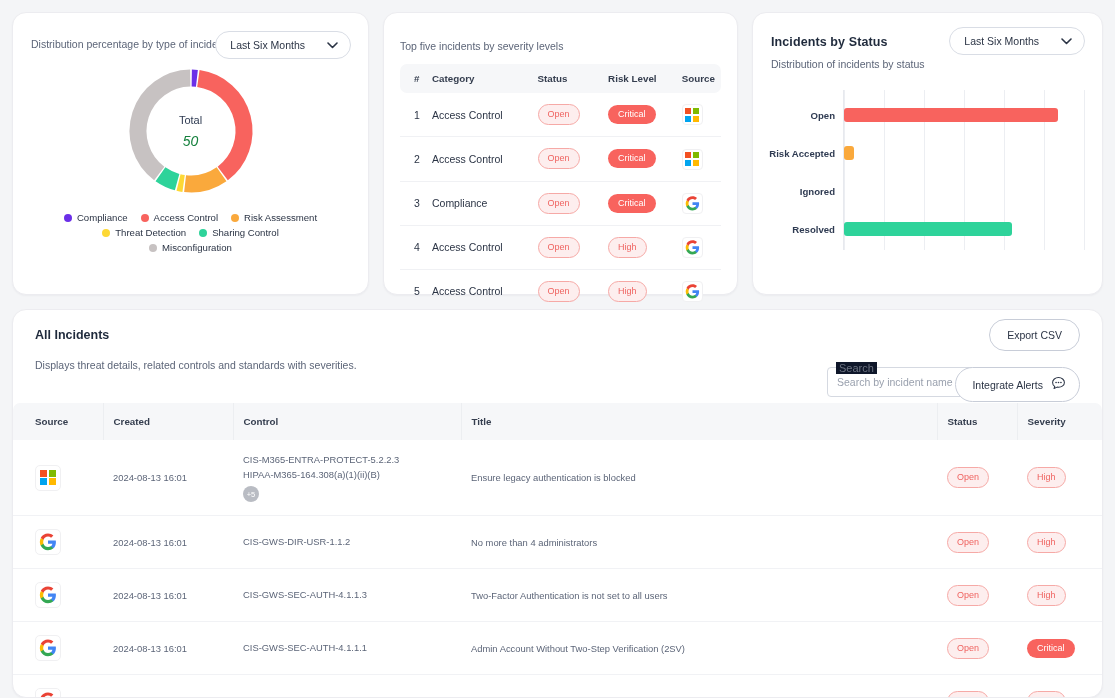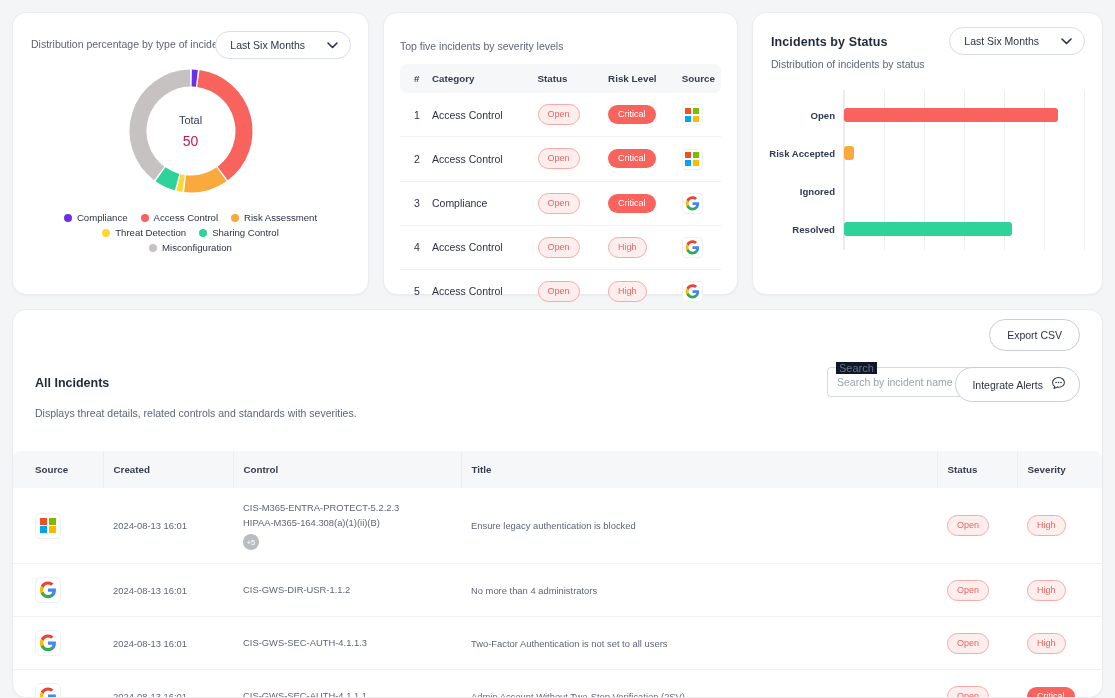--- a/index.html
+++ b/index.html
@@ -43,21 +43,21 @@
   .dropdown .chev { display: block; }
 
   
   .donut-wrap { margin-top: 14px; display: flex; justify-content: center; }
   .donut { position: relative; width: 134px; height: 134px; }
   .donut-center {
     position: absolute; inset: 0; display: flex; flex-direction: column;
     align-items: center; justify-content: center; gap: 7px;
   }
   .donut-center .lbl { font-size: 11px; color: #2f3b52; }
-  .donut-center .val { font-size: 14px; color: #be185d; }
+  .donut-center .val { font-size: 14px; color: #15803d; font-style: italic; }
 
   .legend {
     margin-top: 14px; display: flex; flex-wrap: wrap;
     justify-content: center; gap: 4px 13px; padding: 0 8px;
   }
   .legend-item {
     display: inline-flex; align-items: center; gap: 5px;
     font-size: 9.6px; color: #2b3445; white-space: nowrap;
   }
   .legend-dot { width: 8px; height: 8px; border-radius: 50%; flex: 0 0 auto; }
@@ -115,21 +115,21 @@
   .gridline { position: absolute; top: 0; bottom: 0; width: 1px; background: #eceef2; }
   .bar-row { position: absolute; left: 0; height: 14px; display: flex; align-items: center; }
   .bar-label {
     position: absolute; right: calc(100% + 9px); font-size: 9.6px;
     color: #2f3b52; font-weight: bold; white-space: nowrap;
   }
   .bar { height: 14px; border-radius: 3px; }
 
   
   .card-all { margin-top: 14px; height: 389px; padding: 18px 0 0; overflow: hidden; position: relative; }
-  .all-head { padding: 0 22px; margin-top: 48px; }
+  .all-head { padding: 0 22px; }
   .all-title { font-size: 12.5px; font-weight: bold; color: #1f2a3c; }
   .all-sub { font-size: 10.5px; color: #5c6578; margin-top: 17px; }
 
   .btn-outline {
     position: absolute; display: inline-flex; align-items: center; justify-content: center;
     gap: 8px; border: 1px solid #c8cdd8; border-radius: 18px;
     background: #fff; font-size: 10.5px; color: #2b3445; cursor: pointer; white-space: nowrap;
   }
   .btn-export { right: 22px; top: 9px; padding: 9px 17px; }
   .btn-integrate { right: 22px; top: 57px; padding: 8px 13px 8px 16px; }

